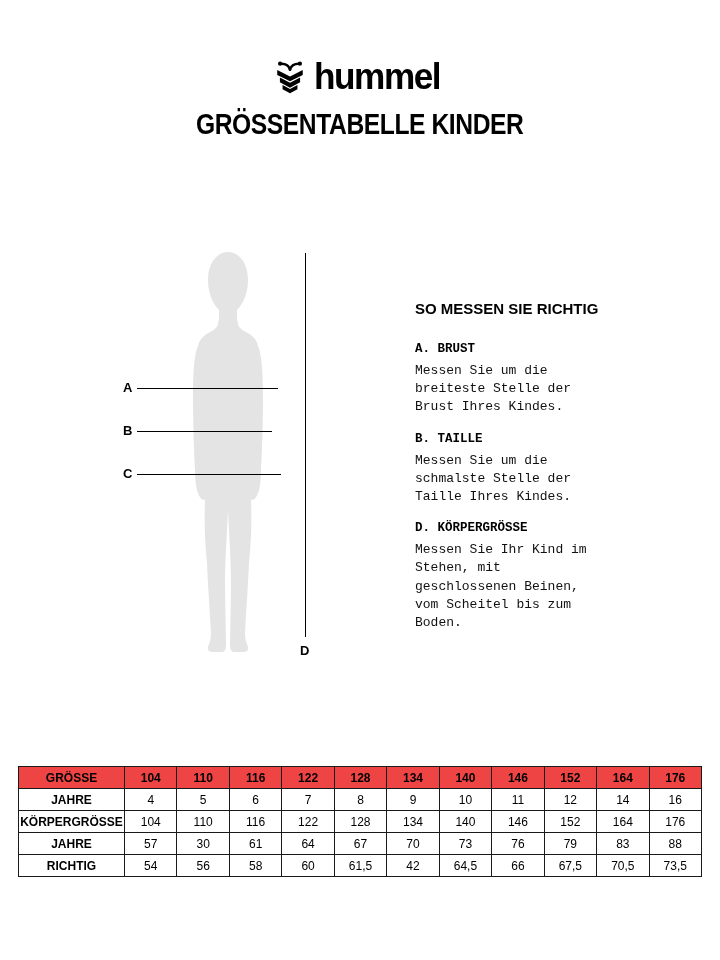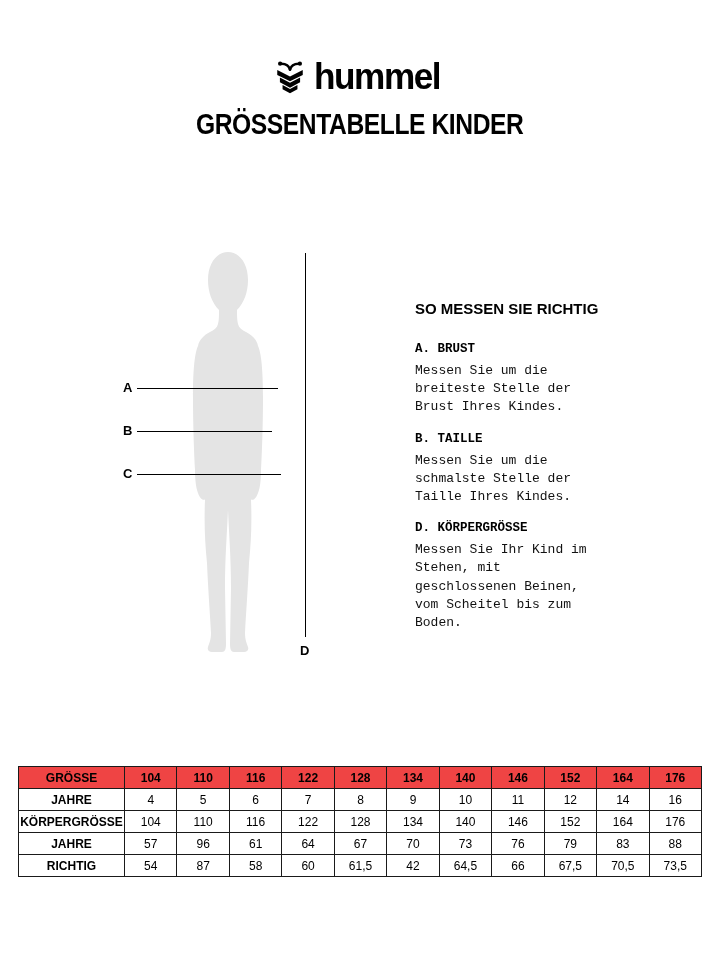--- a/index.html
+++ b/index.html
@@ -222,35 +222,35 @@
           <td>134</td>
           <td>140</td>
           <td>146</td>
           <td>152</td>
           <td>164</td>
           <td>176</td>
         </tr>
         <tr>
           <td class="label-cell">JAHRE</td>
           <td>57</td>
-          <td>96</td>
+          <td>30</td>
           <td>61</td>
           <td>64</td>
           <td>67</td>
           <td>70</td>
           <td>73</td>
           <td>76</td>
           <td>79</td>
           <td>83</td>
           <td>88</td>
         </tr>
         <tr>
           <td class="label-cell">RICHTIG</td>
           <td>54</td>
-          <td>87</td>
+          <td>56</td>
           <td>58</td>
           <td>60</td>
           <td>61,5</td>
           <td>42</td>
           <td>64,5</td>
           <td>66</td>
           <td>67,5</td>
           <td>70,5</td>
           <td>73,5</td>
         </tr>

